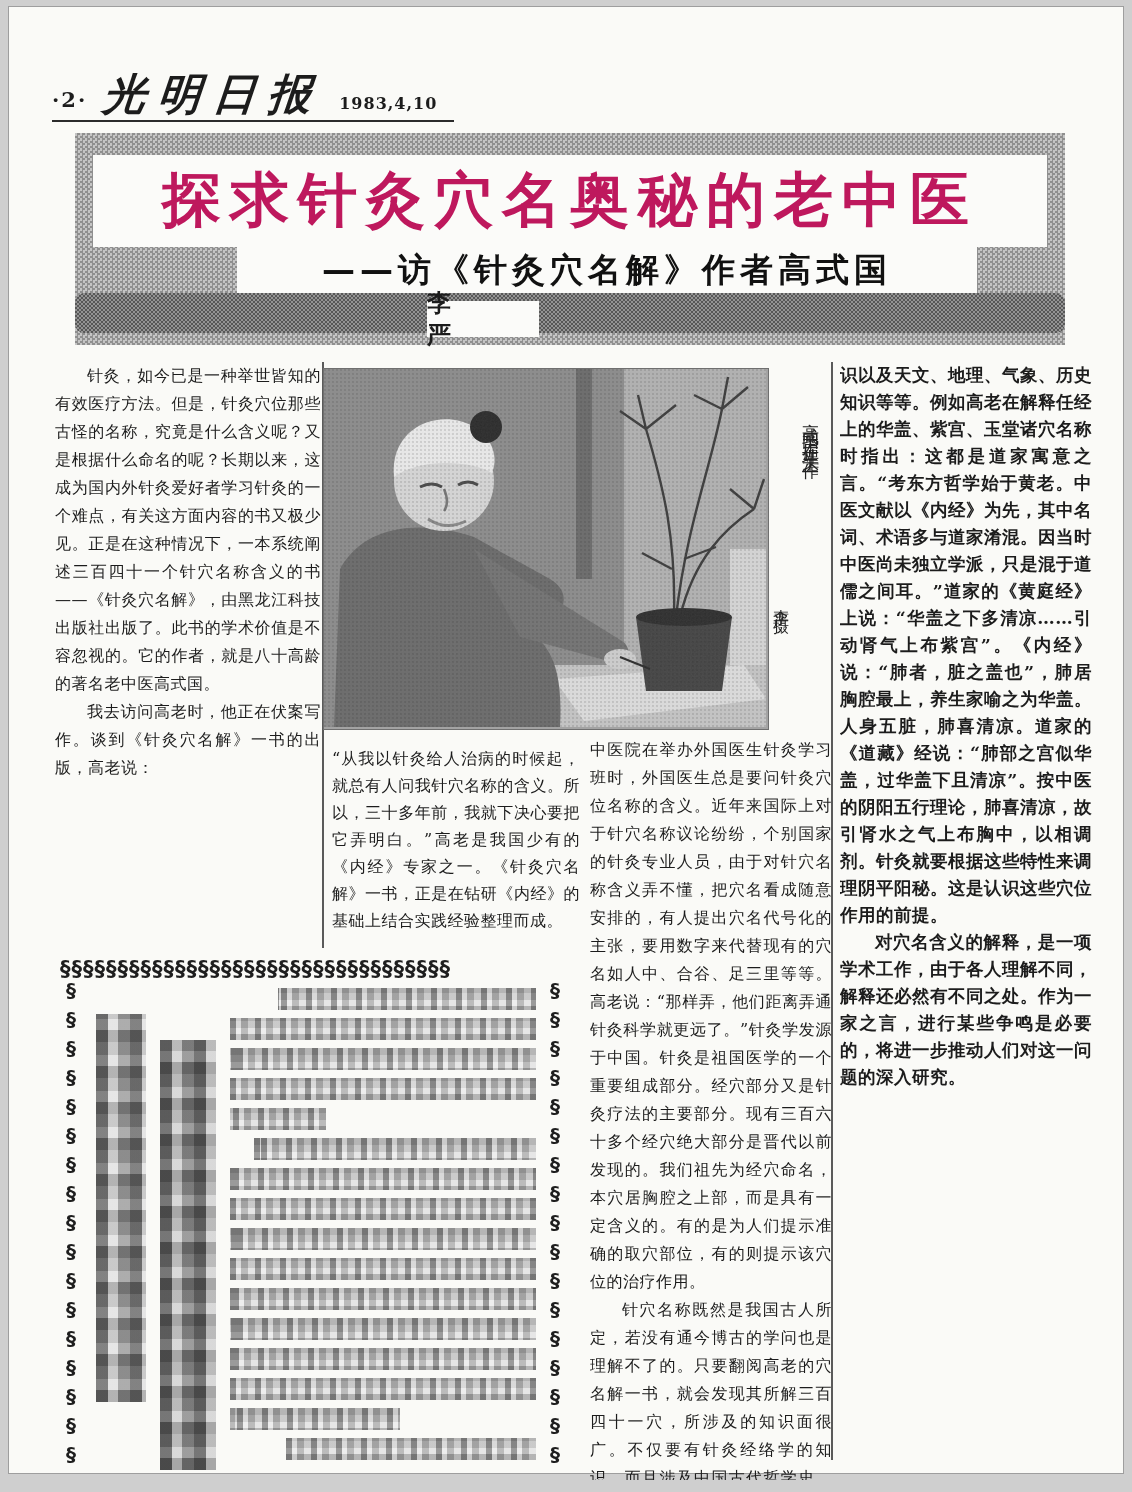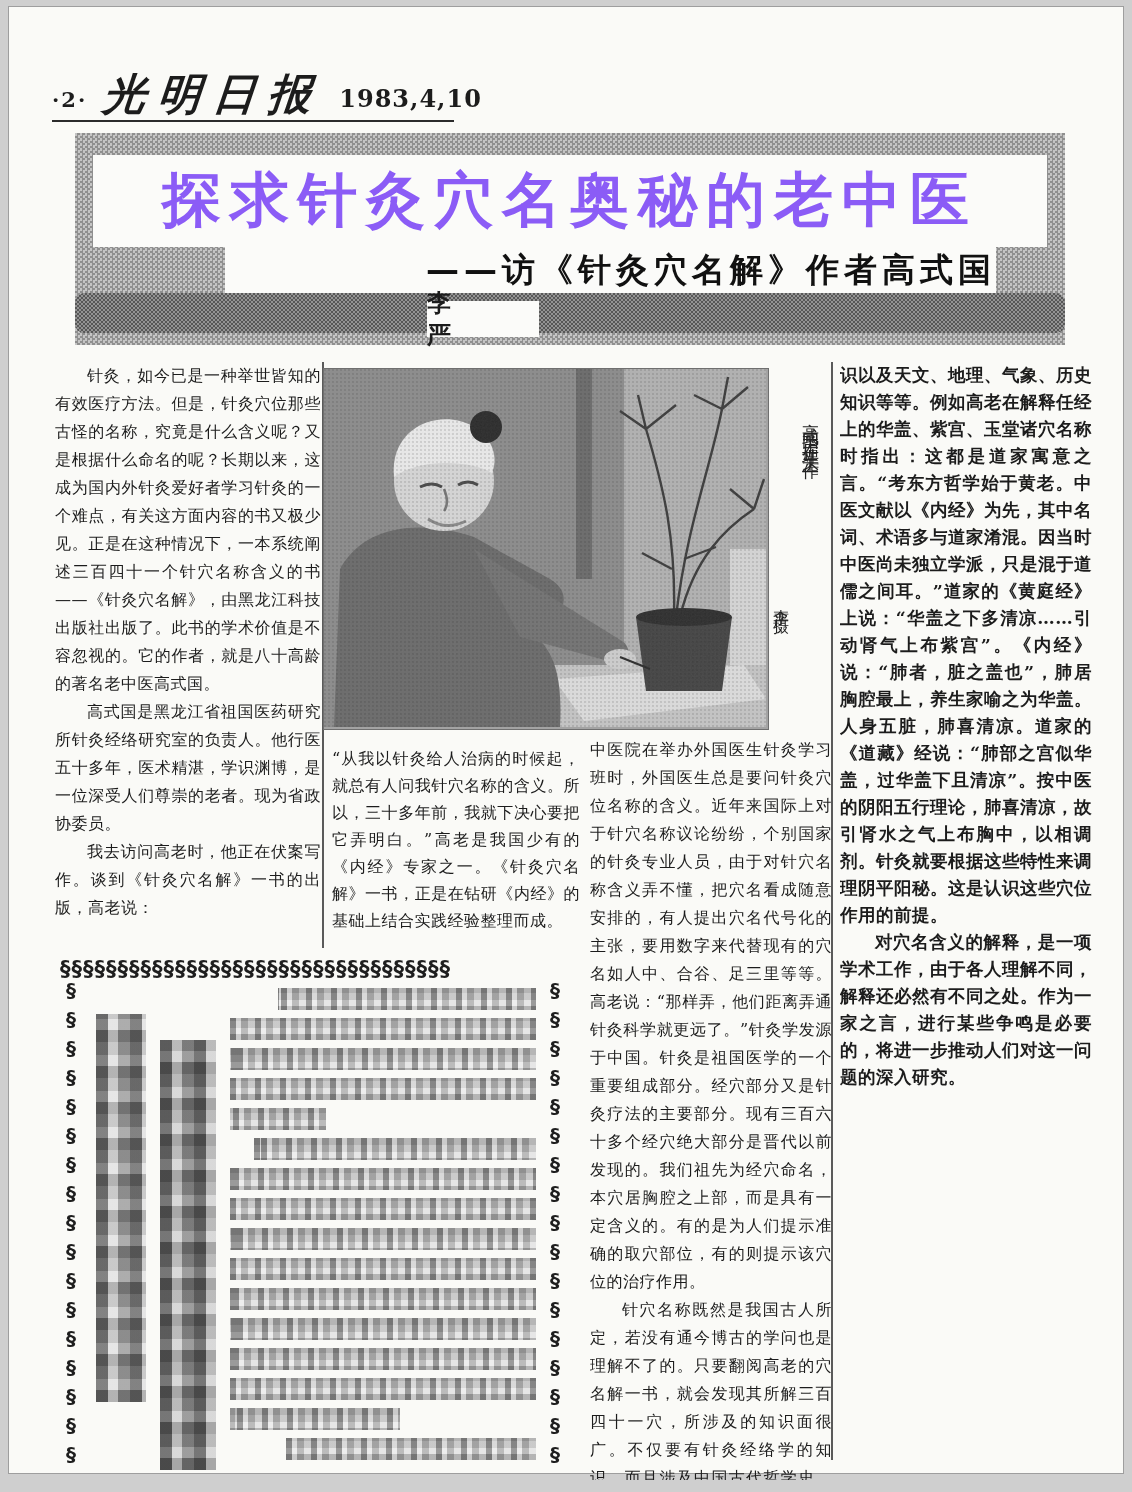--- a/index.html
+++ b/index.html
@@ -5,36 +5,36 @@
   html,body{margin:0;padding:0;background:#c9c9c9;}
   .canvas{position:relative;width:1132px;height:1492px;overflow:hidden;background:#cfcfcf;
           font-family:"DejaVu Serif","Liberation Serif",serif;color:#1c1c1c;}
   .page{position:absolute;left:8px;top:6px;right:8px;bottom:18px;background:#fafaf7;border:1px solid #9e9e9e;}
 
   
   .masthead{position:absolute;left:52px;top:50px;width:402px;height:66px;border-bottom:2px solid #2b2b2b;
             display:flex;align-items:flex-end;gap:16px;padding-bottom:4px;}
   .m-pageno{font-size:21px;font-weight:bold;letter-spacing:2px;padding-bottom:4px;}
   .m-title{font-size:43px;font-weight:bold;font-style:italic;letter-spacing:12px;transform:skewX(-5deg);white-space:nowrap;line-height:1;}
-  .m-date{font-size:24px;font-weight:bold;letter-spacing:1px;padding-bottom:3px;margin-top:23px;}
+  .m-date{font-size:16px;font-weight:bold;letter-spacing:1px;padding-bottom:3px;margin-top:23px;}
 
   
   .halftone{background-color:#aeaeae;
     background-image:repeating-conic-gradient(#8f8f8f 0% 25%, #c4c4c4 0% 50%);
     background-size:5px 5px;}
   .halftone-dark{background-color:#7c7c7c;
     background-image:repeating-conic-gradient(#575757 0% 25%, #949494 0% 50%);
     background-size:4px 4px;}
   .headline-block{position:absolute;left:75px;top:133px;width:990px;height:212px;}
   .band1{position:absolute;left:18px;top:22px;width:954px;height:92px;background:#fbfbf9;
          display:flex;align-items:center;justify-content:center;}
   .band1 span{font-family:"DejaVu Sans","Liberation Sans",sans-serif;font-size:59px;font-weight:900;
-              letter-spacing:9px;white-space:nowrap;color:#8b5cf6;}
-  .band2{position:absolute;left:150px;top:114px;width:740px;height:46px;background:#fbfbf9;
-         display:flex;align-items:center;justify-content:flex-end;padding-left:31px;}
+              letter-spacing:9px;white-space:nowrap;color:#be185d;}
+  .band2{position:absolute;left:162px;top:114px;width:740px;height:46px;background:#fbfbf9;
+         display:flex;align-items:center;justify-content:center;}
   .band2 span{font-size:33px;font-weight:bold;letter-spacing:5px;white-space:nowrap;color:#111;}
   .byline-strip{position:absolute;left:0;top:160px;width:990px;height:40px;border-radius:9px;}
   .byline-box{position:absolute;left:352px;top:8px;width:112px;height:36px;background:#fbfbf9;
               display:flex;align-items:center;justify-content:center;font-size:24px;font-weight:bold;letter-spacing:14px;}
 
   
   .vrule{position:absolute;width:2px;background:#5a5a5a;}
 
   
   .coltext{position:absolute;overflow:hidden;text-align:justify;font-size:16px;line-height:28px;letter-spacing:.5px;}
@@ -94,21 +94,20 @@
     <div class="byline-strip halftone-dark">
       <div class="byline-box">李　严</div>
     </div>
   </div>
 
   <div class="vrule" style="left:322px;top:362px;height:586px;"></div>
   <div class="vrule" style="left:831px;top:362px;height:1098px;"></div>
 
   <div class="coltext" id="col1" style="left:55px;top:362px;width:266px;height:588px;">
     <p>针灸，如今已是一种举世皆知的有效医疗方法。但是，针灸穴位那些古怪的名称，究竟是什么含义呢？又是根据什么命名的呢？长期以来，这成为国内外针灸爱好者学习针灸的一个难点，有关这方面内容的书又极少见。正是在这种情况下，一本系统阐述三百四十一个针穴名称含义的书——《针灸穴名解》，由黑龙江科技出版社出版了。此书的学术价值是不容忽视的。它的作者，就是八十高龄的著名老中医高式国。</p>
-    <p>高式国是黑龙江省祖国医药研究所针灸经络研究室的负责人。他行医五十多年，医术精湛，学识渊博，是一位深受人们尊崇的老者。现为省政协委员。</p>
     <p>我去访问高老时，他正在伏案写作。谈到《针灸穴名解》一书的出版，高老说：</p>
   </div>
 
   <div class="photo">
     <svg width="442" height="358" viewBox="0 0 442 358">
       <defs>
         <pattern id="dots" width="4" height="4" patternUnits="userSpaceOnUse">
           <circle cx="1" cy="1" r="0.9" fill="rgba(20,20,20,0.18)"></circle>
         </pattern>
         <filter id="grain">

